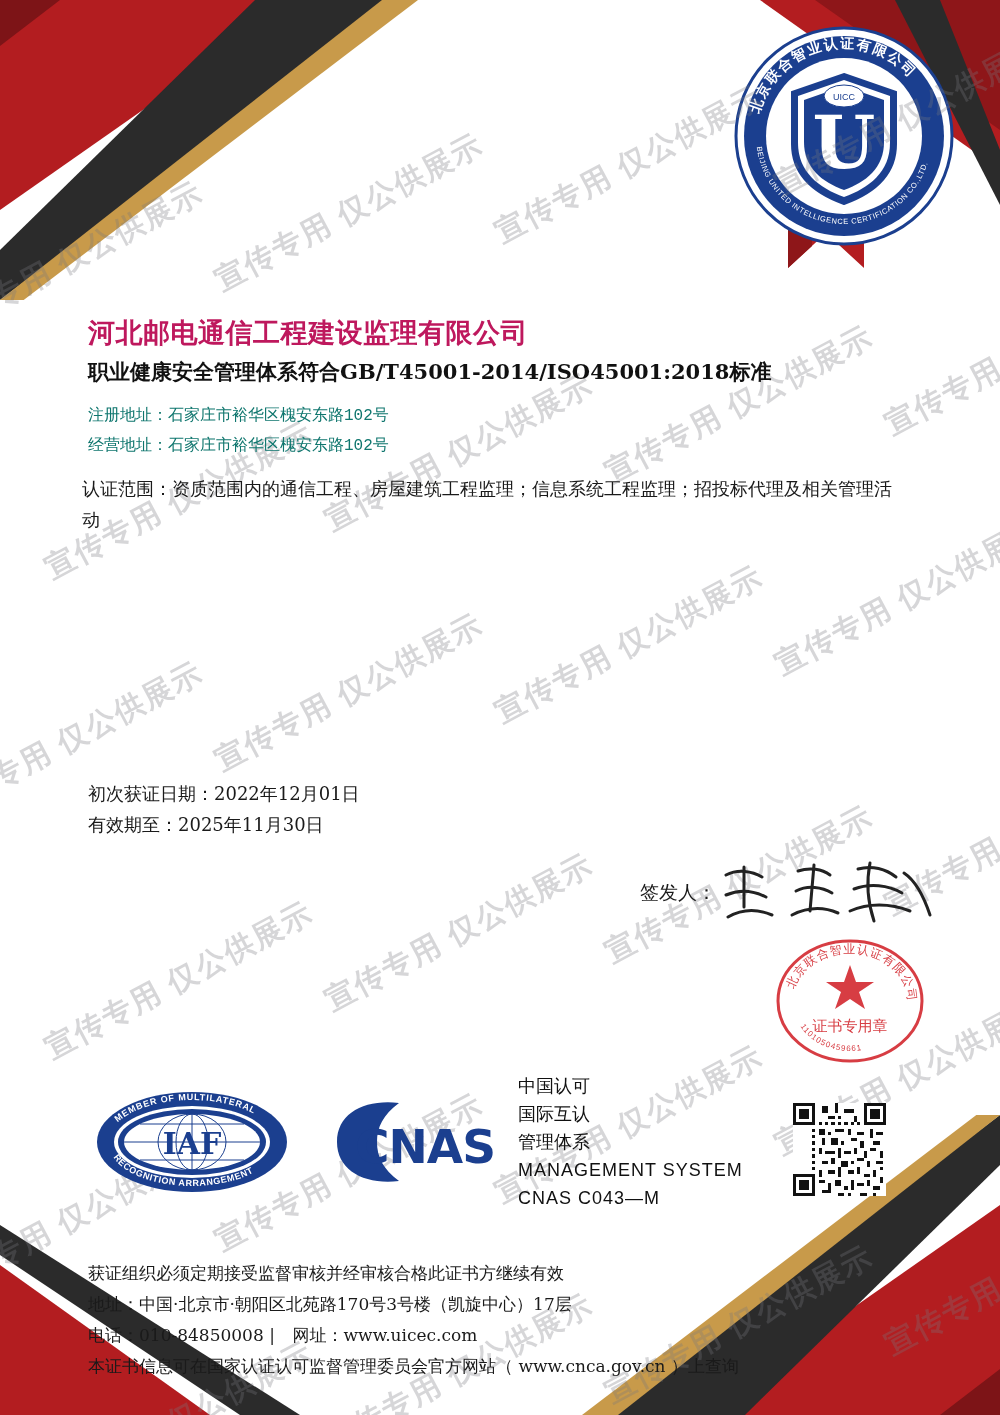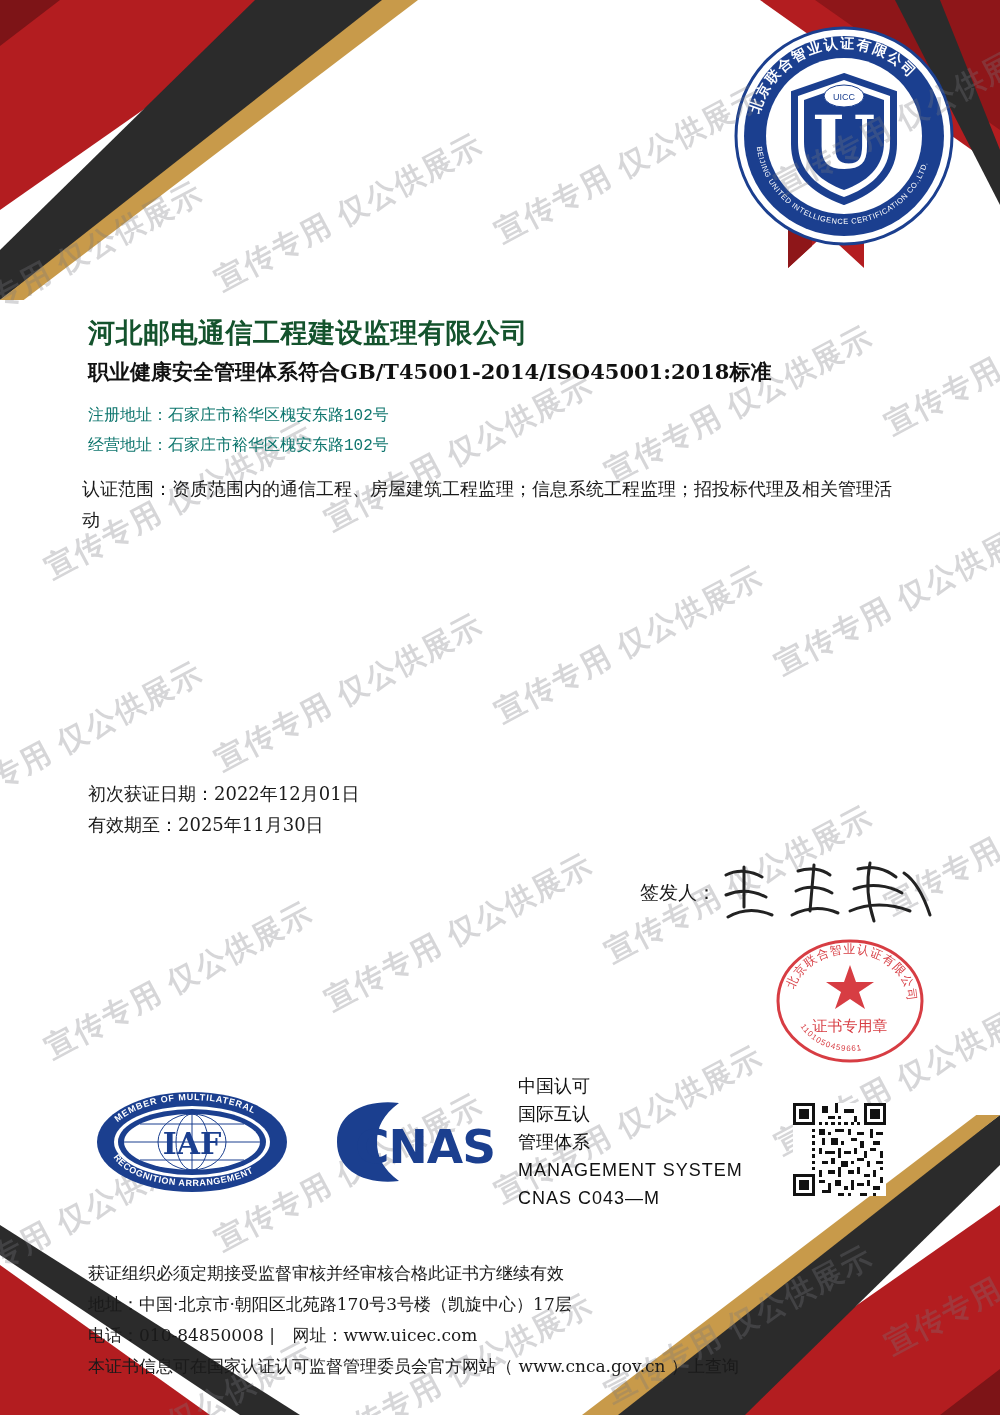--- a/index.html
+++ b/index.html
@@ -38,21 +38,21 @@
   
   .content{position:absolute;inset:0;z-index:8;}
   .cert-title{
     position:absolute;left:88px;top:218px;
     font-size:40px;font-weight:700;color:#1a1a1a;
     letter-spacing:1px;
     font-family:"DejaVu Sans", sans-serif;
   }
   .org-name{
     position:absolute;left:88px;top:315px;
-    font-size:27px;font-weight:700;color:#14532d;
+    font-size:27px;font-weight:700;color:#be185d;
     font-family:"DejaVu Sans", sans-serif;
     letter-spacing:.5px;
   }
   .std-line{
     position:absolute;left:88px;top:358px;
     font-size:21px;font-weight:700;color:#111;
     font-family:"DejaVu Serif", serif;
   }
   .addr1,.addr2{
     position:absolute;left:88px;

